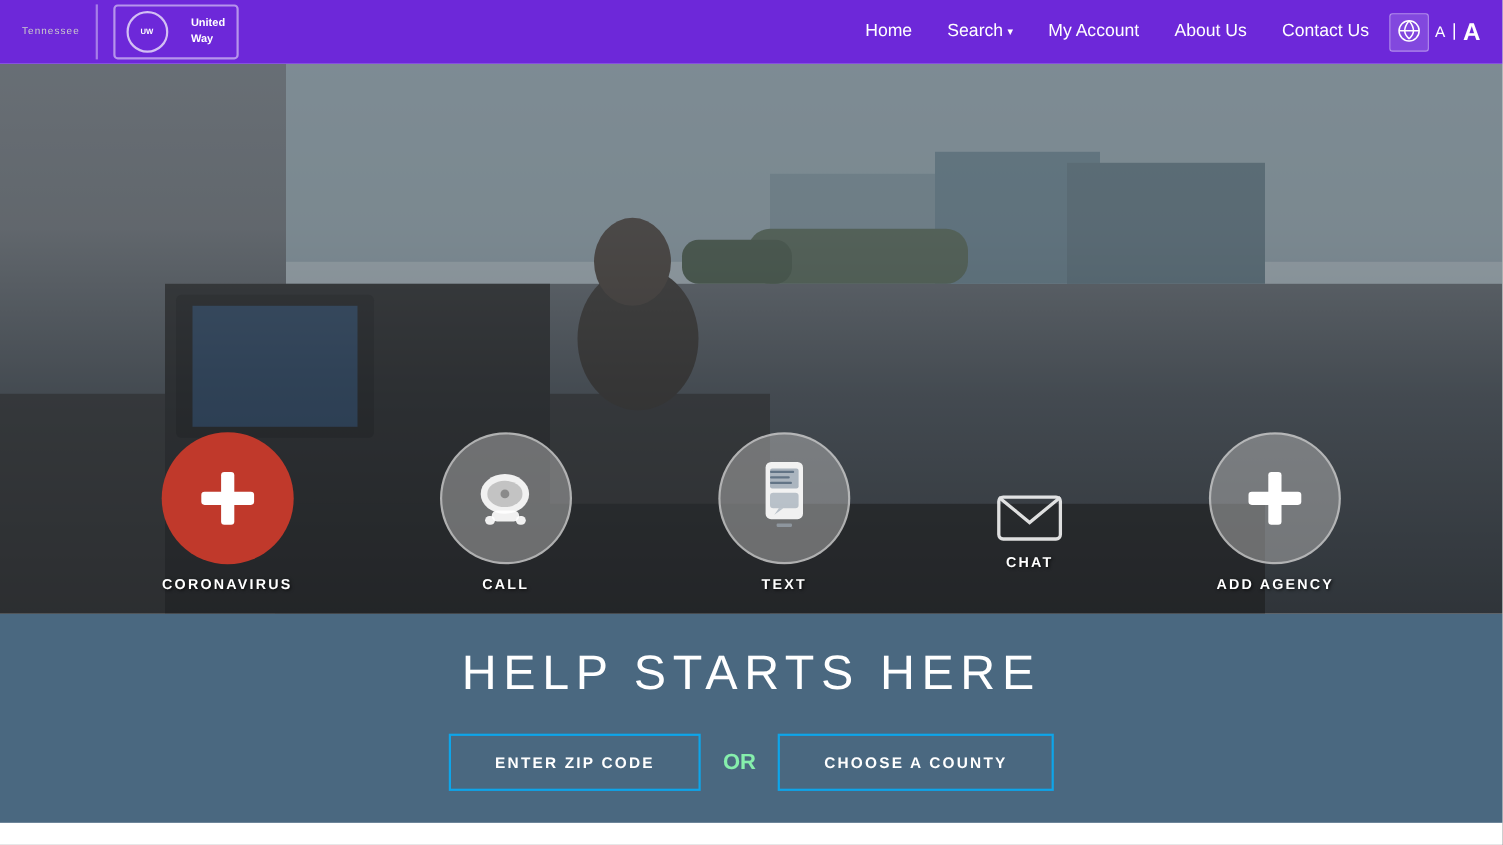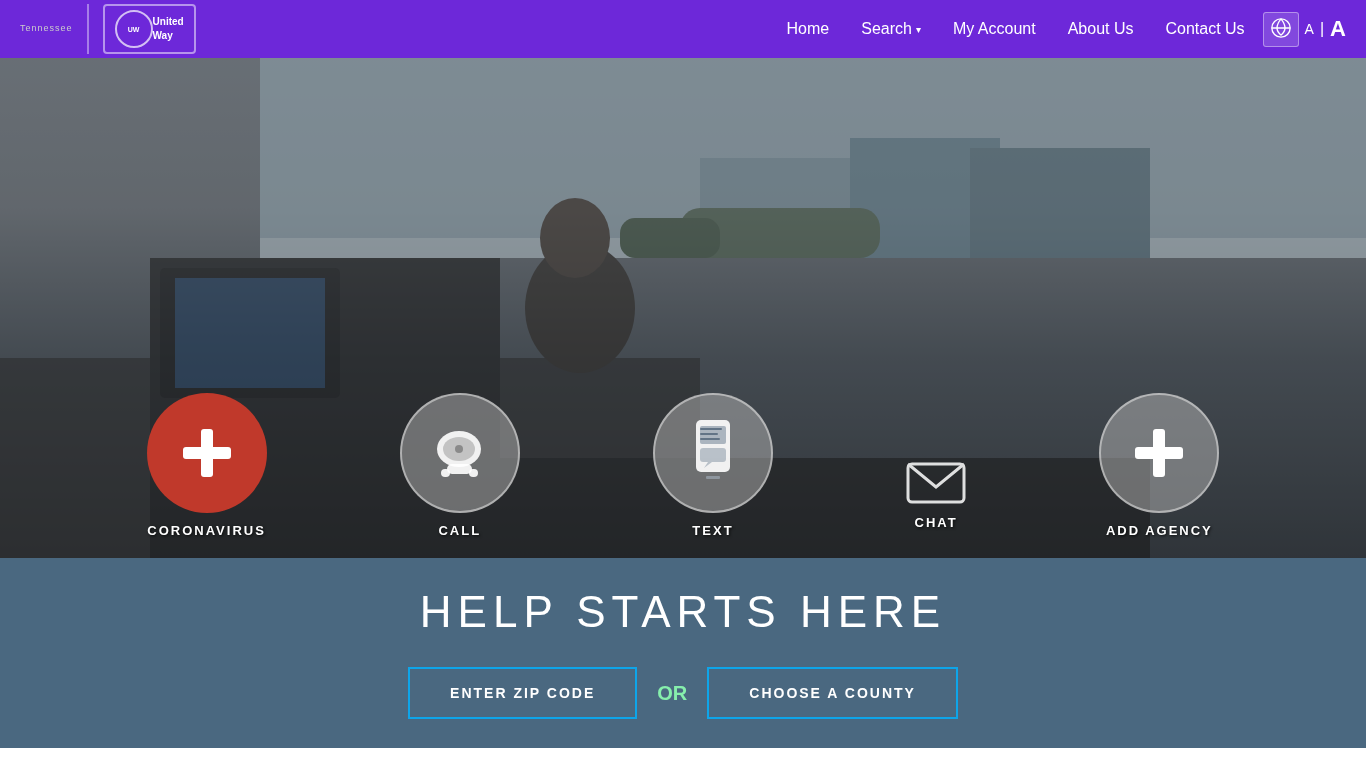--- a/index.html
+++ b/index.html
@@ -198,21 +198,21 @@
       width: 2px;
       height: 50px;
       background: rgba(255,255,255,0.4);
     }
     .uw-badge {
       border: 2px solid rgba(255,255,255,0.5);
       border-radius: 4px;
       padding: 4px 10px;
       display: flex;
       align-items: center;
-      gap: 0;
+      gap: 21px;
     }
     .uw-circle-badge {
       width: 38px;
       height: 38px;
       border-radius: 50%;
       border: 2px solid rgba(255,255,255,0.7);
       display: flex;
       align-items: center;
       justify-content: center;
     }
@@ -347,21 +347,21 @@
 
           <rect x="18" y="30" width="26" height="14" rx="3" fill="rgba(100,120,140,0.4)"></rect>
           <polygon points="26,44 22,50 30,44" fill="rgba(100,120,140,0.4)"></polygon>
 
           <rect x="24" y="58" width="14" height="3" rx="1" fill="rgba(150,160,170,0.8)"></rect>
         </svg>
       </div>
       <span class="icon-label">TEXT</span>
     </div>
 
-    <div class="icon-item" style="margin-bottom: 8px;">
+    <div class="icon-item" style="margin-bottom: 20px;">
       <svg width="60" height="50" viewBox="0 0 60 50" fill="white" opacity="0.85">
         <rect x="2" y="5" width="56" height="38" rx="4" fill="none" stroke="white" stroke-width="3"></rect>
         <polyline points="2,5 30,28 58,5" stroke="white" stroke-width="3" fill="none"></polyline>
       </svg>
       <span class="icon-label" style="margin-top:6px;">CHAT</span>
     </div>
 
     <div class="icon-item">
       <div class="icon-circle icon-circle-gray">
         <svg width="60" height="60" viewBox="0 0 60 60" fill="white">

